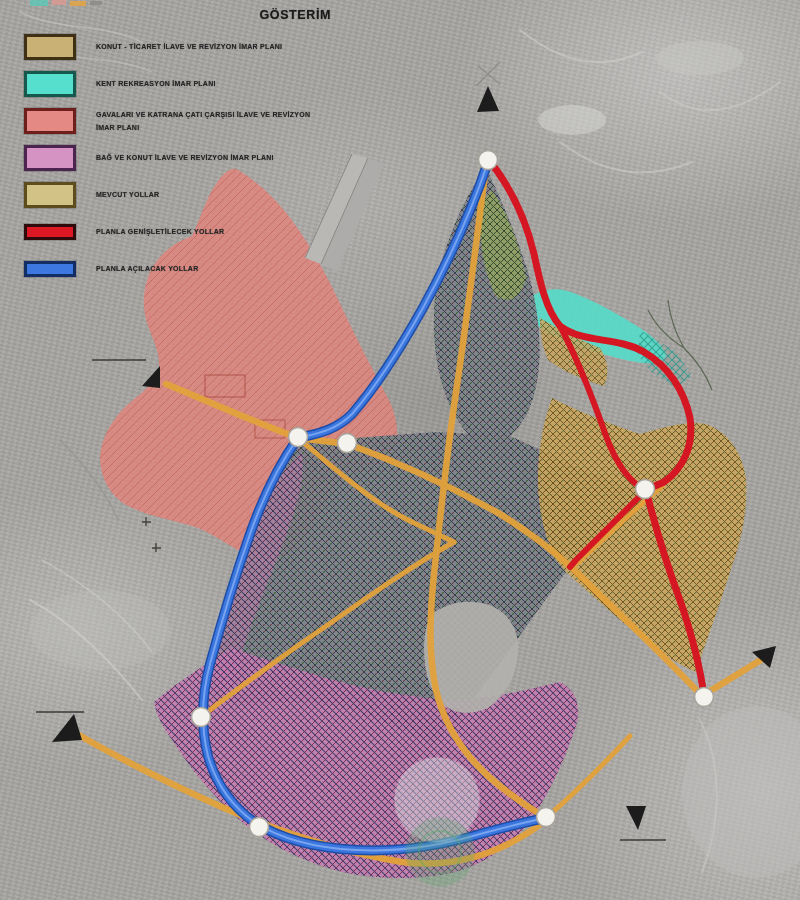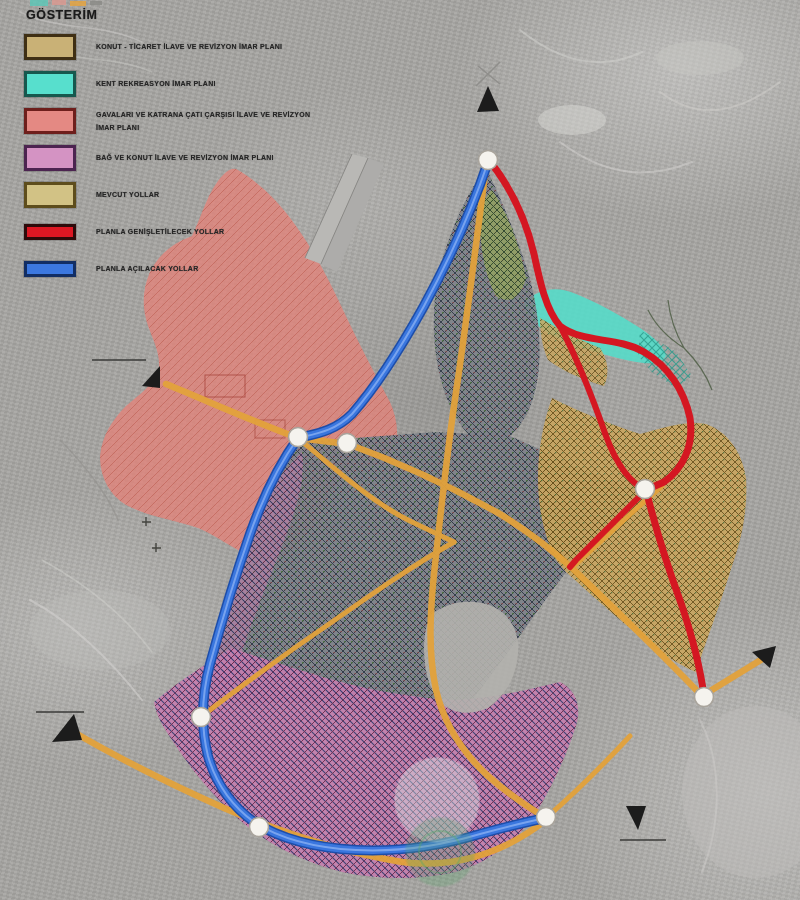--- a/index.html
+++ b/index.html
@@ -12,21 +12,21 @@
       radial-gradient(ellipse 260px 200px at 10% 70%, rgba(255,255,255,.20), transparent 70%),
       radial-gradient(ellipse 300px 280px at 96% 88%, rgba(255,255,255,.26), transparent 70%),
       radial-gradient(ellipse 240px 160px at 45% 22%, rgba(255,255,255,.10), transparent 70%),
       radial-gradient(ellipse 220px 170px at 55% 45%, rgba(0,0,0,.07), transparent 70%),
       repeating-linear-gradient(13deg, rgba(0,0,0,.04) 0 2px, rgba(255,255,255,.035) 2px 4px),
       repeating-linear-gradient(102deg, rgba(0,0,0,.033) 0 3px, rgba(255,255,255,.03) 3px 6px);
   }
   svg{position:absolute;left:0;top:0;}
   .legend{position:absolute;left:24px;top:8px;z-index:20;}
   .lg-title{font-size:12.5px;font-weight:800;color:#1b1b1b;letter-spacing:.6px;margin:0 0 6px 2px;
-    text-shadow:0 0 1px rgba(30,30,30,.6);}
+    text-shadow:0 0 1px rgba(30,30,30,.6);text-align:right;}
   .lg-row{display:flex;align-items:center;height:37px;}
   .lg-swatch{width:46px;height:20px;border:3px solid #333;flex:0 0 auto;box-shadow:0 0 0 1px rgba(0,0,0,.15);}
   .sw-zone-hatch{background-image:
       repeating-linear-gradient(0deg, rgba(70,45,10,.5) 0 1px, transparent 1px 6px),
       repeating-linear-gradient(90deg, rgba(70,45,10,.5) 0 1px, transparent 1px 7px);}
   .sw-road{height:10px;}
   .lg-label{margin-left:20px;font-size:7px;font-weight:700;color:#262626;letter-spacing:.25px;
     white-space:nowrap;line-height:13px;text-shadow:0 0 1px rgba(40,40,40,.55);}
   .lg-label.wrap{white-space:normal;width:235px;}
 </style>

